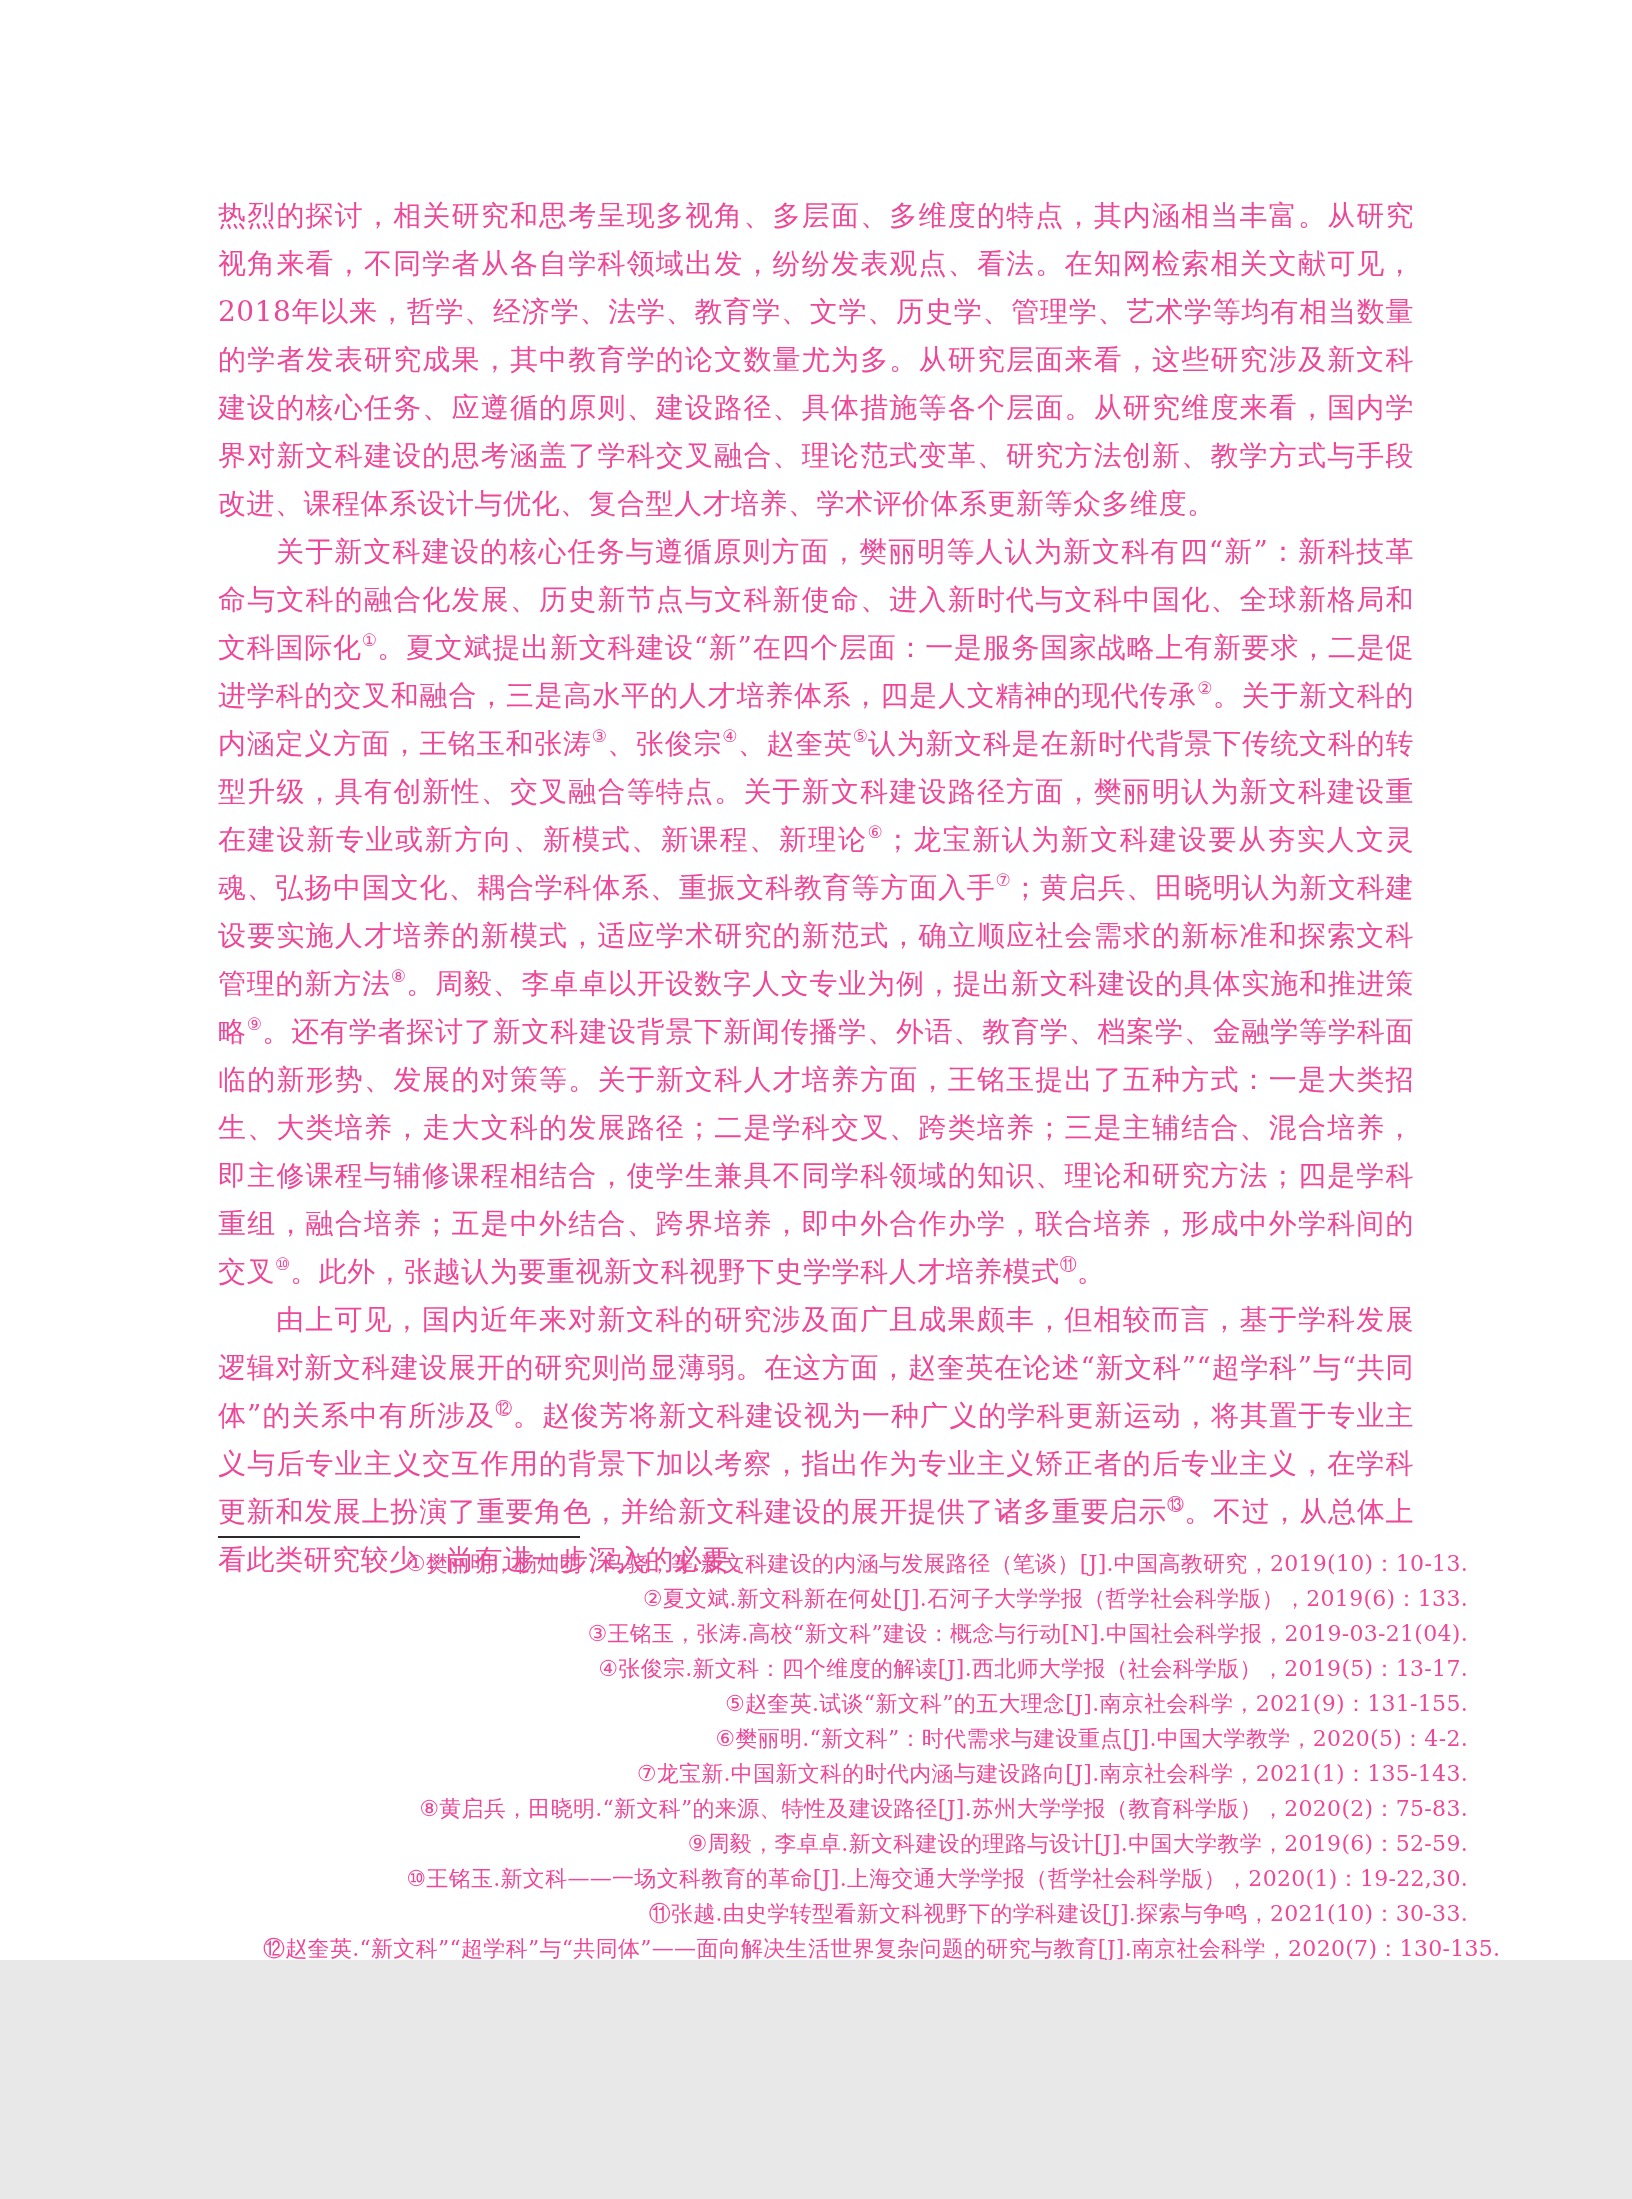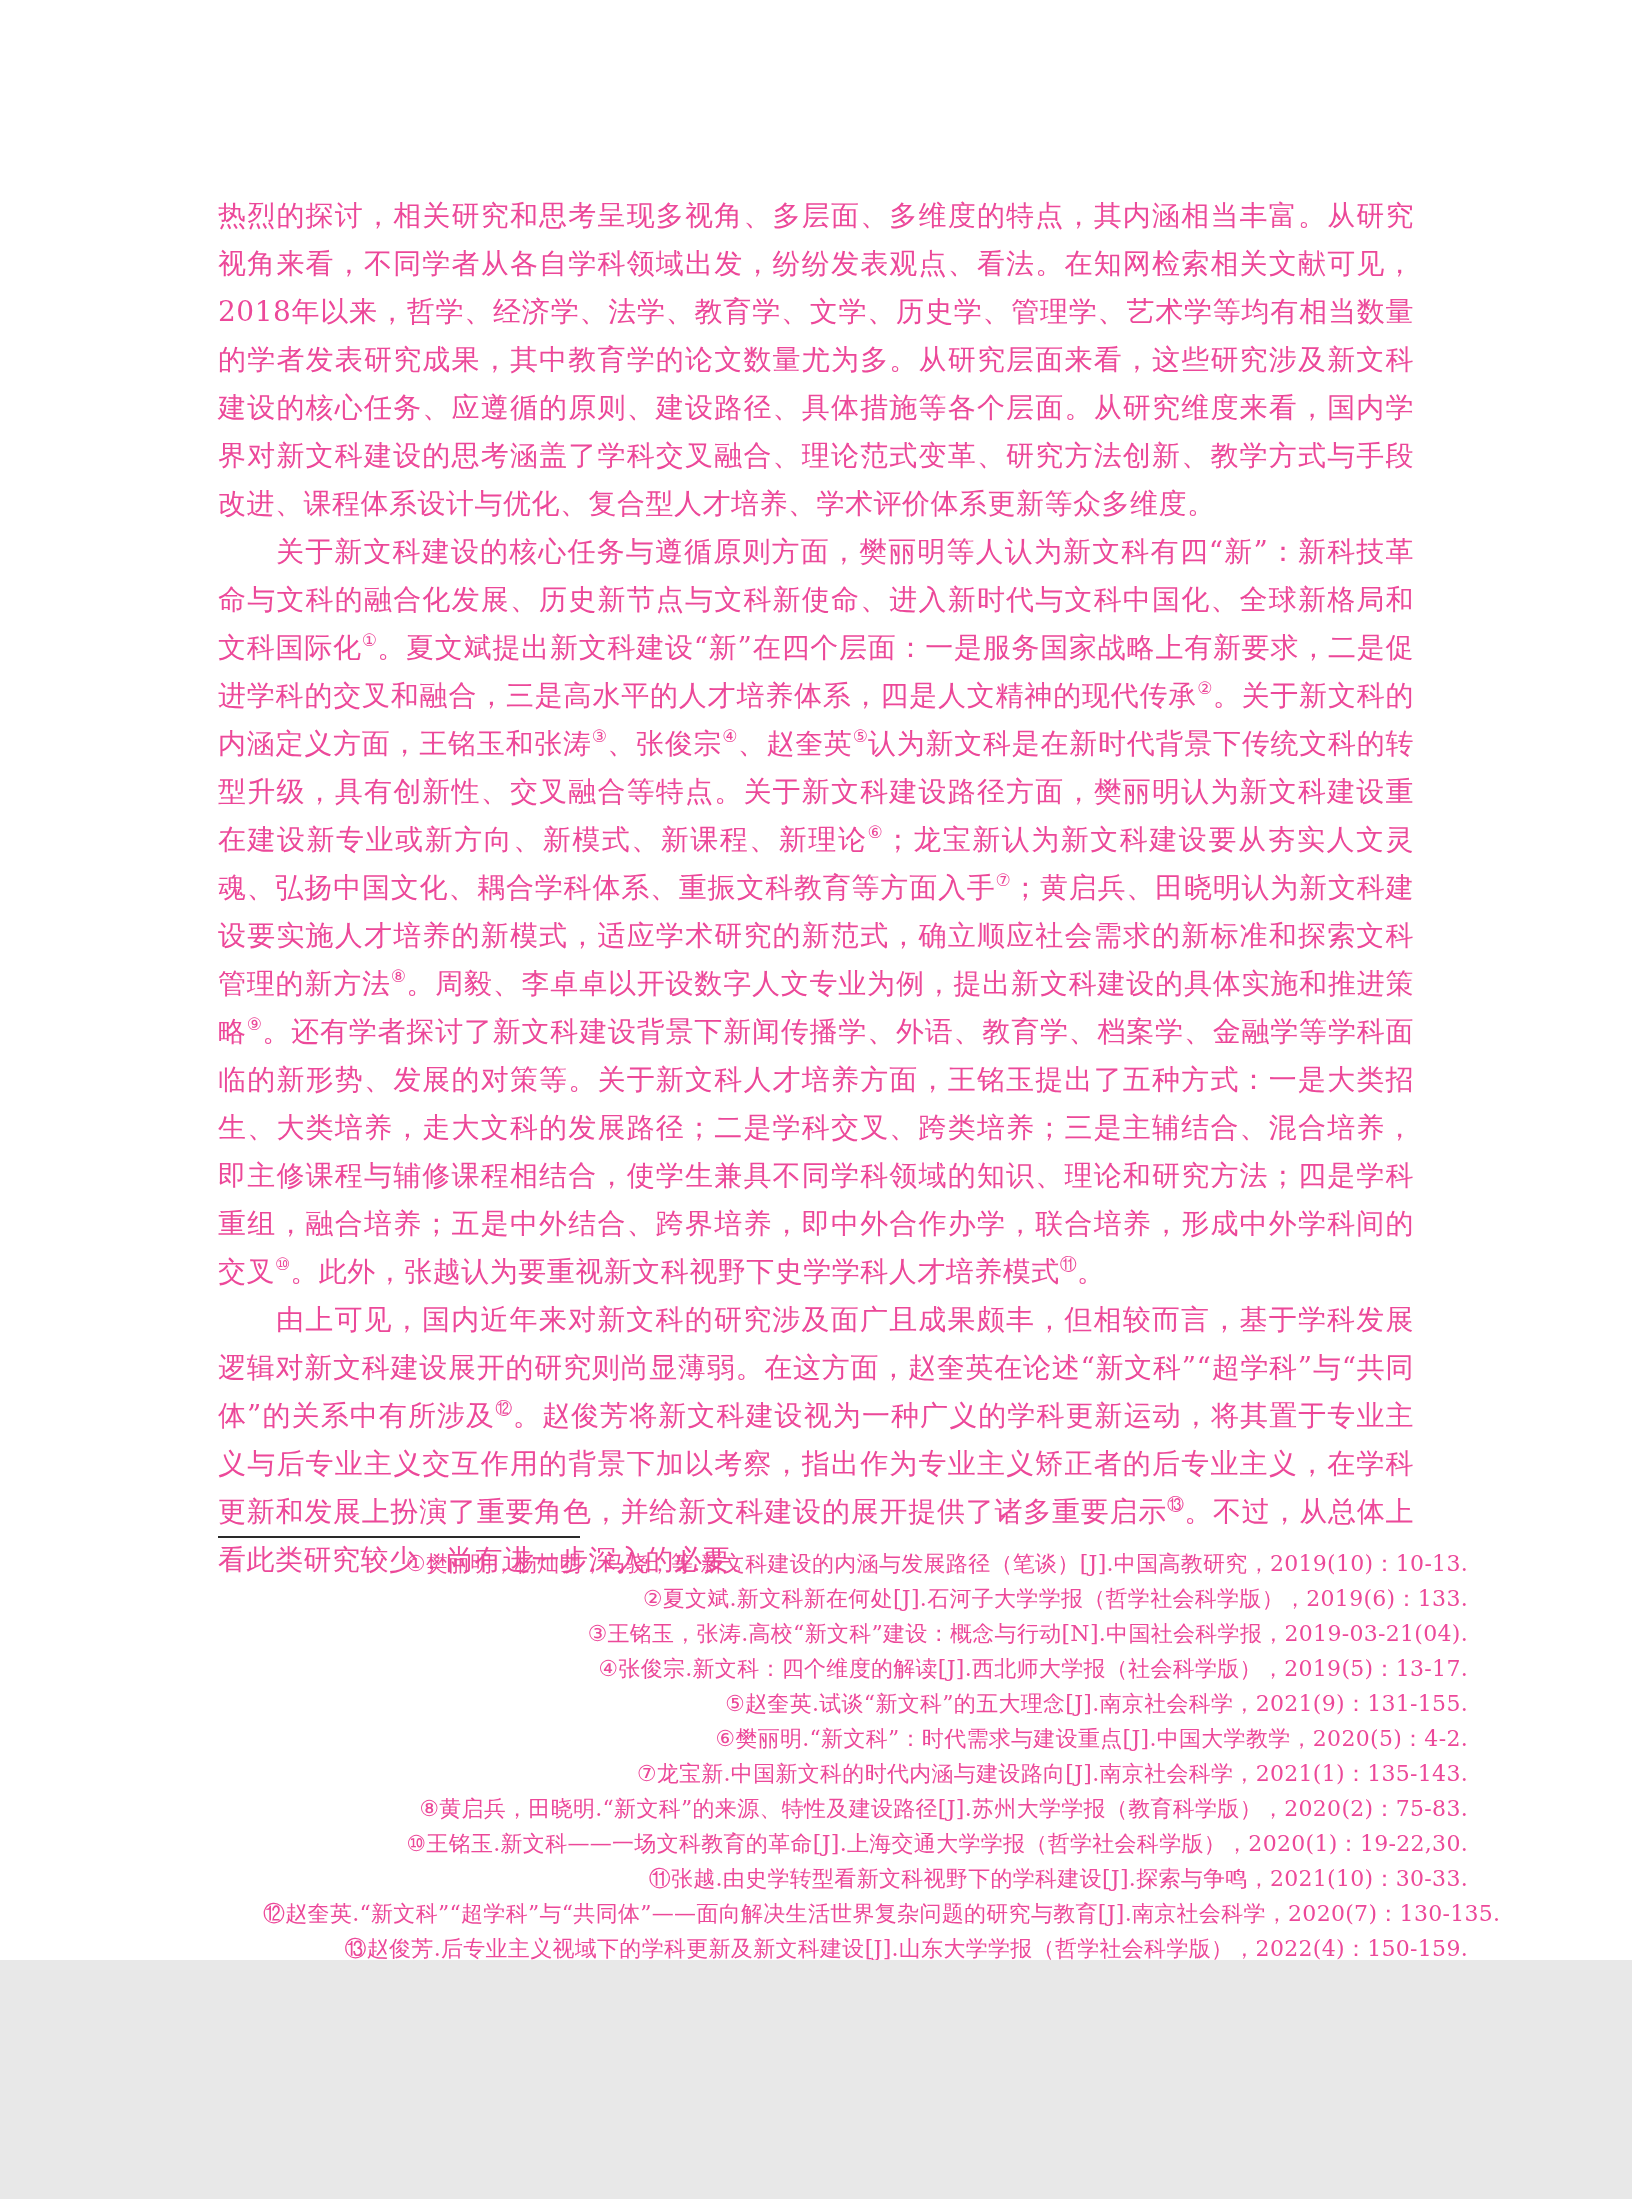--- a/index.html
+++ b/index.html
@@ -92,20 +92,21 @@
   <section class="footnotes">
 
   <p class="footnote">①樊丽明，杨灿明，马骁，等.新文科建设的内涵与发展路径（笔谈）[J].中国高教研究，2019(10)：10-13.</p>
       <p class="footnote">②夏文斌.新文科新在何处[J].石河子大学学报（哲学社会科学版），2019(6)：133.</p>
       <p class="footnote">③王铭玉，张涛.高校“新文科”建设：概念与行动[N].中国社会科学报，2019-03-21(04).</p>
       <p class="footnote">④张俊宗.新文科：四个维度的解读[J].西北师大学报（社会科学版），2019(5)：13-17.</p>
       <p class="footnote">⑤赵奎英.试谈“新文科”的五大理念[J].南京社会科学，2021(9)：131-155.</p>
       <p class="footnote">⑥樊丽明.“新文科”：时代需求与建设重点[J].中国大学教学，2020(5)：4-2.</p>
       <p class="footnote">⑦龙宝新.中国新文科的时代内涵与建设路向[J].南京社会科学，2021(1)：135-143.</p>
       <p class="footnote">⑧黄启兵，田晓明.“新文科”的来源、特性及建设路径[J].苏州大学学报（教育科学版），2020(2)：75-83.</p>
+      <p class="footnote">⑨周毅，李卓卓.新文科建设的理路与设计[J].中国大学教学，2019(6)：52-59.</p>
       <p class="footnote">⑩王铭玉.新文科——一场文科教育的革命[J].上海交通大学学报（哲学社会科学版），2020(1)：19-22,30.</p>
       <p class="footnote">⑪张越.由史学转型看新文科视野下的学科建设[J].探索与争鸣，2021(10)：30-33.</p>
       <p class="footnote">⑫赵奎英.“新文科”“超学科”与“共同体”——面向解决生活世界复杂问题的研究与教育[J].南京社会科学，2020(7)：130-135.</p>
       <p class="footnote">⑬赵俊芳.后专业主义视域下的学科更新及新文科建设[J].山东大学学报（哲学社会科学版），2022(4)：150-159.</p>
     </section>
 
   <div class="page-number-row">
     <span class="page-number">70</span>
   </div>
 

